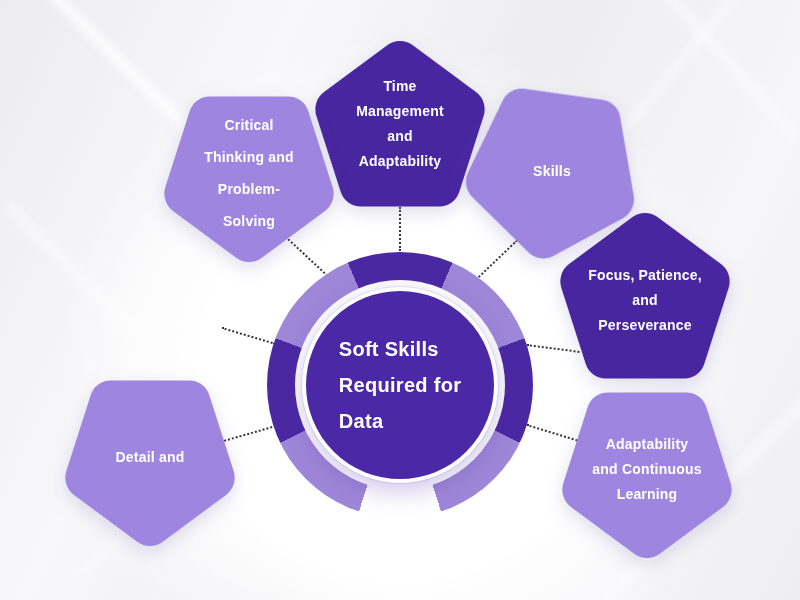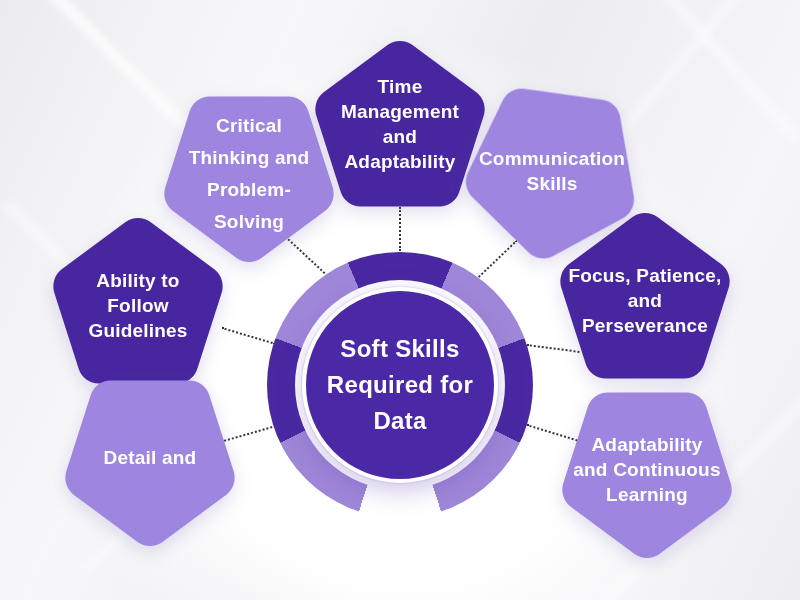--- a/index.html
+++ b/index.html
@@ -25,33 +25,33 @@
       var(--ring-light) 128.6deg 174.9deg,
       var(--ring-dark) 174.9deg 221.2deg,
       var(--ring-light) 221.2deg 267.4deg,
       var(--ring-dark) 267.4deg 313.7deg,
       var(--ring-light) 313.7deg 360deg);}
   .ring-hole{position:absolute;left:295px;top:280px;width:210px;height:210px;border-radius:50%;background:#ffffff;}
   .center-circle{position:absolute;left:302px;top:287px;width:188px;height:188px;border-radius:50%;
     border:4px solid #ffffff;background:var(--dark-purple-deep);
     box-shadow:0 8px 26px rgba(80,50,170,.28), 0 0 0 1px rgba(130,110,200,.15);
     display:flex;align-items:center;justify-content:center;}
-  .center-title{color:var(--text-white);font-weight:700;font-size:24px;line-height:36px;
-    text-align:center;letter-spacing:.3px;}
+  .center-title{color:var(--text-white);font-weight:700;font-size:20px;line-height:36px;
+    letter-spacing:.3px;}
   .center-title span{display:block;}
 
   
   .pent{position:absolute;width:176px;height:166px;}
   .pent svg{position:absolute;left:0;top:0;width:100%;height:100%;overflow:visible;
     filter:drop-shadow(0 6px 9px rgba(90,70,160,.18));}
   .pent.dark path{fill:var(--dark-purple);stroke:var(--dark-purple);}
   .pent.light path{fill:var(--light-purple);stroke:var(--light-purple);}
   .pent .label{position:absolute;left:8px;right:8px;top:0;bottom:0;display:flex;flex-direction:column;
     align-items:center;justify-content:center;text-align:center;
-    color:var(--text-white);font-weight:700;font-size:19px;line-height:25px;letter-spacing:.2px;}
+    color:var(--text-white);font-weight:700;font-size:14px;line-height:25px;letter-spacing:.2px;}
   .pent .label span{display:block;}
   .pent.rot8 svg{transform:rotate(8deg);}
 
   
   .conn{position:absolute;border-top:2.5px dotted var(--connector);transform-origin:0 0;opacity:.9;}
   .conn.vert{border-top:none;border-left:2.5px dotted var(--connector);}
   .c1{left:399px;top:207px;height:44px;}
   .c2{left:283px;top:233px;width:74px;transform:rotate(43deg);}
   .c3{left:470px;top:284px;width:64px;transform:rotate(-43.7deg);}
   .c4{left:222px;top:327px;width:56px;transform:rotate(16.5deg);}
@@ -111,35 +111,24 @@
       <span>Problem-</span>
       <span>Solving</span>
     </div>
   </div>
 
   <div class="pent light rot8" style="left:464px;top:93px;">
     <svg viewBox="0 0 100 93" preserveAspectRatio="none">
       <path d="M50 81L86.1 54.7L72.3 12.3L27.7 12.3L13.9 54.7Z" stroke-width="24" stroke-linejoin="round"></path>
     </svg>
     <div class="label" style="padding-bottom:10px;">
-      <span>Communication</span>
       <span>Skills</span>
     </div>
   </div>
 
-  <div class="pent dark" style="left:50px;top:218px;">
-    <svg viewBox="0 0 100 93" preserveAspectRatio="none">
-      <path d="M50 12L86.1 38.3L72.3 80.7L27.7 80.7L13.9 38.3Z" stroke-width="24" stroke-linejoin="round"></path>
-    </svg>
-    <div class="label" style="padding-top:8px;">
-      <span>Ability to</span>
-      <span>Follow</span>
-      <span>Guidelines</span>
-    </div>
-  </div>
 
   <div class="pent dark" style="left:557px;top:213px;">
     <svg viewBox="0 0 100 93" preserveAspectRatio="none">
       <path d="M50 12L86.1 38.3L72.3 80.7L27.7 80.7L13.9 38.3Z" stroke-width="24" stroke-linejoin="round"></path>
     </svg>
     <div class="label" style="padding-top:8px;">
       <span>Focus, Patience,</span>
       <span>and</span>
       <span>Perseverance</span>
     </div>

